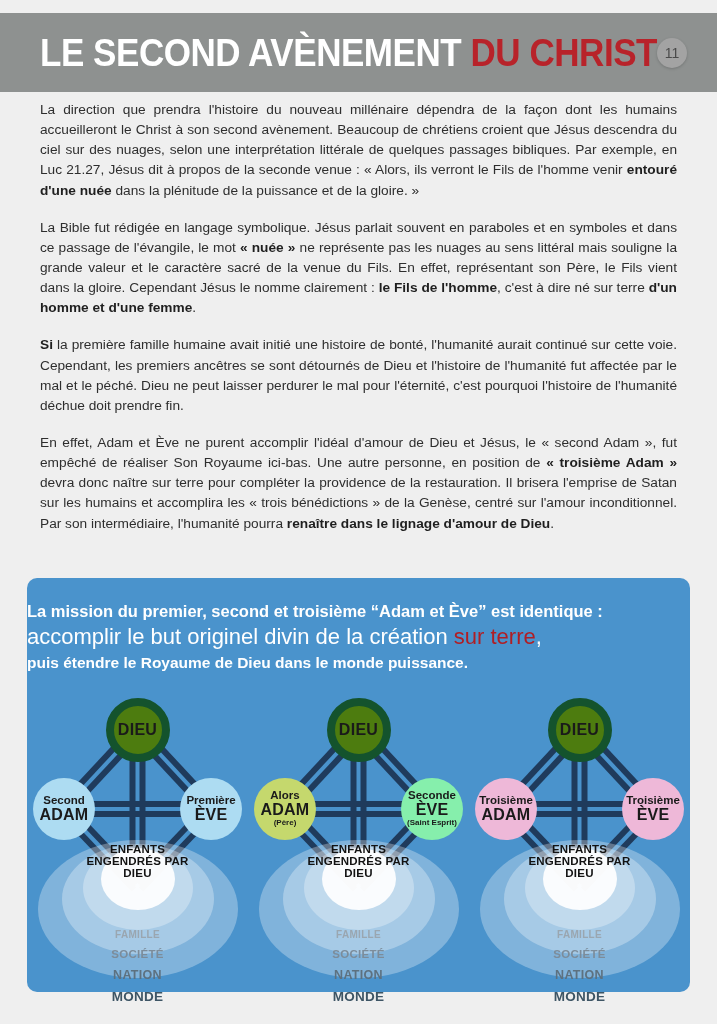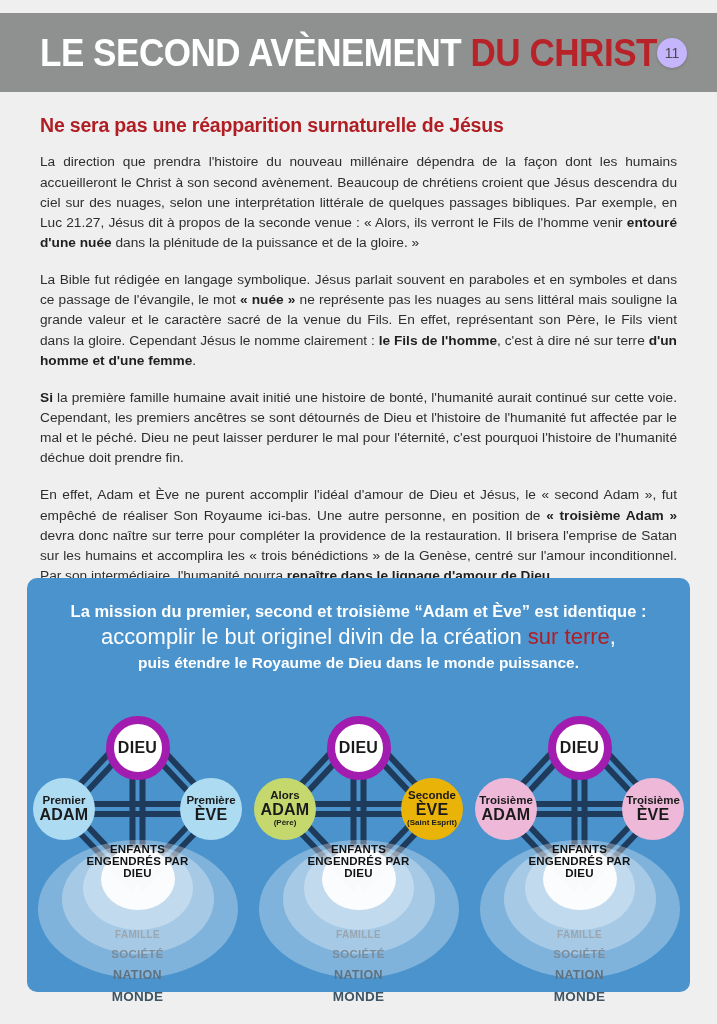--- a/index.html
+++ b/index.html
@@ -21,21 +21,21 @@
     font-size:38px; font-weight:bold; letter-spacing:-0.5px;
     white-space:nowrap; line-height:1;
     font-family:"Liberation Sans Narrow","Liberation Sans", sans-serif;
     transform-origin:left center;
   }
   .header-title .w { color:#FFFFFF; }
   .header-title .r { color:#B8232A; }
   .page-badge {
     position:absolute; right:30px; top:50%; transform:translateY(-50%);
     width:30px; height:30px; border-radius:50%;
-    background:#c4b5fd;
+    background:#a3a3a3;
     display:flex; align-items:center; justify-content:center;
     font-size:14px; color:#4A4A4A; font-weight:normal;
     box-shadow:0 1px 3px rgba(0,0,0,0.18);
   }
 
   
   .content { position:absolute; left:40px; top:100px; width:637px; }
   .subhead {
     color:#B01E24; font-size:19.5px; font-weight:bold;
     margin:14px 0 15px 0; line-height:1.2;
@@ -46,21 +46,21 @@
     margin:0 0 17px 0; text-align:justify;
   }
   .para b { font-weight:bold; color:#1F1F1F; }
 
   
   .panel {
     position:absolute; left:27px; top:578px;
     width:663px; height:414px;
     background:#4A93CC; border-radius:10px;
   }
-  .panel-heading { padding-top:22px; text-align:center; color:#FFFFFF;
+  .panel-heading { padding-top:22px; text-align:left; color:#FFFFFF;
     font-family:"Liberation Sans Narrow","Liberation Sans", sans-serif; }
   .ph-l1 { font-size:16.5px; line-height:1.35; font-weight:bold; }
   .ph-l2 { font-size:22px; line-height:1.35; font-weight:normal; }
   .ph-l2 .red { color:#B01E24; }
   .ph-l3 { font-size:15.5px; line-height:1.45; font-weight:bold; }
 
   
   .groups {
     position:absolute; left:0; top:118px; width:663px; height:290px;
     display:flex; justify-content:space-around; align-items:flex-start;
@@ -71,24 +71,24 @@
 
   .node {
     position:absolute; border-radius:50%;
     display:flex; flex-direction:column;
     align-items:center; justify-content:center;
     text-align:center; line-height:1.02;
     font-family:"Liberation Sans Narrow","Liberation Sans", sans-serif;
     color:#1A1A1A; z-index:3;
   }
   .node-god {
-    left:50%; top:20px; transform:translateX(-50%);
+    left:50%; top:2px; transform:translateX(-50%);
     width:64px; height:64px;
-    background:#ffffff;
-    border:8px solid #a21caf;
+    background:#4d7c0f;
+    border:8px solid #14532d;
     box-sizing:border-box;
   }
   .node-god .lbl { font-size:16px; font-weight:bold; letter-spacing:0.3px; }
 
   .node-side { width:62px; height:62px; top:82px; }
   .node-adam { left:3px; }
   .node-eve  { right:3px; }
   .node-side .pre { font-size:11.5px; font-weight:bold; }
   .node-side .main { font-size:16px; font-weight:bold; letter-spacing:0.2px; }
   .node-side .sub { font-size:8px; font-weight:bold; margin-top:1px; }
@@ -126,21 +126,20 @@
 <div class="header">
   <div class="header-title" style="transform: translateY(-50%) scaleX(0.921519);">
     <span class="w">LE SECOND AVÈNEMENT </span><span class="r">DU CHRIST</span>
   </div>
   <div class="page-badge">
     <span>11</span>
   </div>
 </div>
 
 <div class="content">
-  <h2 class="subhead">Ne sera pas une réapparition surnaturelle de Jésus</h2>
   <div id="paragraphs">
       <p class="para"><span>La direction que prendra l'histoire du nouveau millénaire dépendra de la façon dont les humains accueilleront le Christ à son second avènement. Beaucoup de chrétiens croient que Jésus descendra du ciel sur des nuages, selon une interprétation littérale de quelques passages bibliques. Par exemple, en Luc 21.27, Jésus dit à propos de la seconde venue : « Alors, ils verront le Fils de l'homme venir </span><b>entouré d'une nuée</b><span> dans la plénitude de la puissance et de la gloire. »</span></p>
       <p class="para"><span>La Bible fut rédigée en langage symbolique. Jésus parlait souvent en paraboles et en symboles et dans ce passage de l'évangile, le mot </span><b>« nuée »</b><span> ne représente pas les nuages au sens littéral mais souligne la grande valeur et le caractère sacré de la venue du Fils. En effet, représentant son Père, le Fils vient dans la gloire. Cependant Jésus le nomme clairement : </span><b>le Fils de l'homme</b><span>, c'est à dire né sur terre </span><b>d'un homme et d'une femme</b><span>.</span></p>
       <p class="para"><b>Si</b><span> la première famille humaine avait initié une histoire de bonté, l'humanité aurait continué sur cette voie. Cependant, les premiers ancêtres se sont détournés de Dieu et l'histoire de l'humanité fut affectée par le mal et le péché. Dieu ne peut laisser perdurer le mal pour l'éternité, c'est pourquoi l'histoire de l'humanité déchue doit prendre fin.</span></p>
       <p class="para"><span>En effet, Adam et Ève ne purent accomplir l'idéal d'amour de Dieu et Jésus, le « second Adam », fut empêché de réaliser Son Royaume ici-bas. Une autre personne, en position de </span><b>« troisième Adam »</b><span> devra donc naître sur terre pour compléter la providence de la restauration. Il brisera l'emprise de Satan sur les humains et accomplira les « trois bénédictions » de la Genèse, centré sur l'amour inconditionnel. Par son intermédiaire, l'humanité pourra </span><b>renaître dans le lignage d'amour de Dieu</b><span>.</span></p>
     </div>
 </div>
 
 <div class="panel">
   <div class="panel-heading">
@@ -161,21 +160,21 @@
           <line x1="184.61677772071786" y1="116.4523787334125" x2="111.11677772071786" y2="193.4523787334125" stroke="#1F3B5C" stroke-width="6"></line>
           <line x1="102.5" y1="34" x2="102.5" y2="190" stroke="#1F3B5C" stroke-width="6"></line>
           <line x1="112.5" y1="34" x2="112.5" y2="190" stroke="#1F3B5C" stroke-width="6"></line>
           <line x1="34" y1="118" x2="181" y2="118" stroke="#1F3B5C" stroke-width="6"></line>
           <line x1="34" y1="108" x2="181" y2="108" stroke="#1F3B5C" stroke-width="6"></line>
         </svg>
         <div class="node node-god">
        <span class="lbl">DIEU</span>
      </div>
      <div class="node node-side node-adam" style="background:#ADDCF2">
-       <span class="pre">Premier</span>
+       <span class="pre">Second</span>
        <span class="main">ADAM</span>
 
      </div>
      <div class="node node-side node-eve" style="background:#ADDCF2">
        <span class="pre">Première</span>
        <span class="main">ÈVE</span>
 
      </div>
      <div class="rings">
        <div class="ring ring4"></div>
@@ -205,21 +204,21 @@
           <line x1="34" y1="108" x2="181" y2="108" stroke="#1F3B5C" stroke-width="6"></line>
         </svg>
         <div class="node node-god">
        <span class="lbl">DIEU</span>
      </div>
      <div class="node node-side node-adam" style="background:#C5D86D">
        <span class="pre">Alors</span>
        <span class="main">ADAM</span>
        <span class="sub">(Père)</span>
      </div>
-     <div class="node node-side node-eve" style="background:#eab308">
+     <div class="node node-side node-eve" style="background:#86efac">
        <span class="pre">Seconde</span>
        <span class="main">ÈVE</span>
        <span class="sub">(Saint Esprit)</span>
      </div>
      <div class="rings">
        <div class="ring ring4"></div>
        <div class="ring ring3"></div>
        <div class="ring ring2"></div>
        <div class="ring ring1"></div>
        <div class="children-label">ENFANTS ENGENDRÉS PAR DIEU</div>

